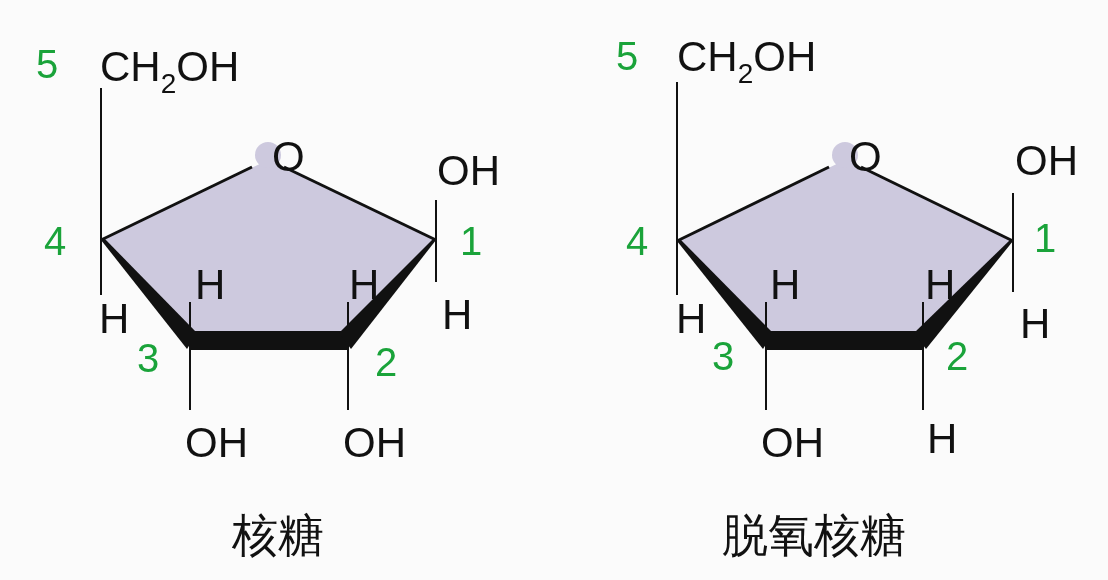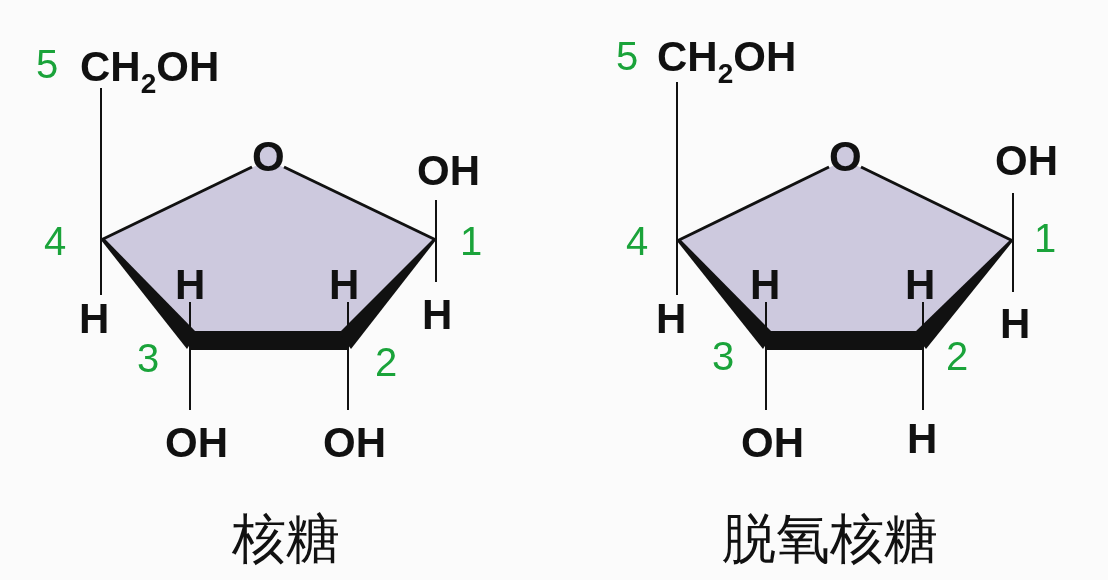--- a/index.html
+++ b/index.html
@@ -4,24 +4,24 @@
 <style>
   html, body { margin: 0; padding: 0; }
   body {
     width: 1108px; height: 580px; overflow: hidden;
     background: #fbfbfb;
     font-family: "Liberation Sans", "DejaVu Sans", sans-serif;
   }
   .stage { position: relative; width: 1108px; height: 580px; }
   svg.diagram { position: absolute; left: 0; top: 0; }
   .lbl { position: absolute; line-height: 1; white-space: nowrap; color: #111; }
-  .atom { font-size: 42px; font-weight: 700; }
+  .atom { font-size: 42px; font-weight: 400; margin-left: 20px; }
   .num { font-size: 40px; color: #1aa33a; }
   .sub { font-size: 28px; position: relative; top: 12px; }
-  .caption { position: absolute; font-size: 54px; color: #111; font-family: "DejaVu Sans", "Liberation Sans", sans-serif; line-height: 1; white-space: nowrap; }
+  .caption { position: absolute; font-size: 46px; color: #111; font-family: "DejaVu Sans", "Liberation Sans", sans-serif; line-height: 1; white-space: nowrap; }
 </style>
 </head>
 <body>
 
 <div class="stage">
 
   <svg class="diagram" width="1108" height="580" viewBox="0 0 1108 580">
 
     <g>
       <polygon points="101,240 268,160 436,240 348,340 190,340" fill="#cdc9de" stroke="none"></polygon>

